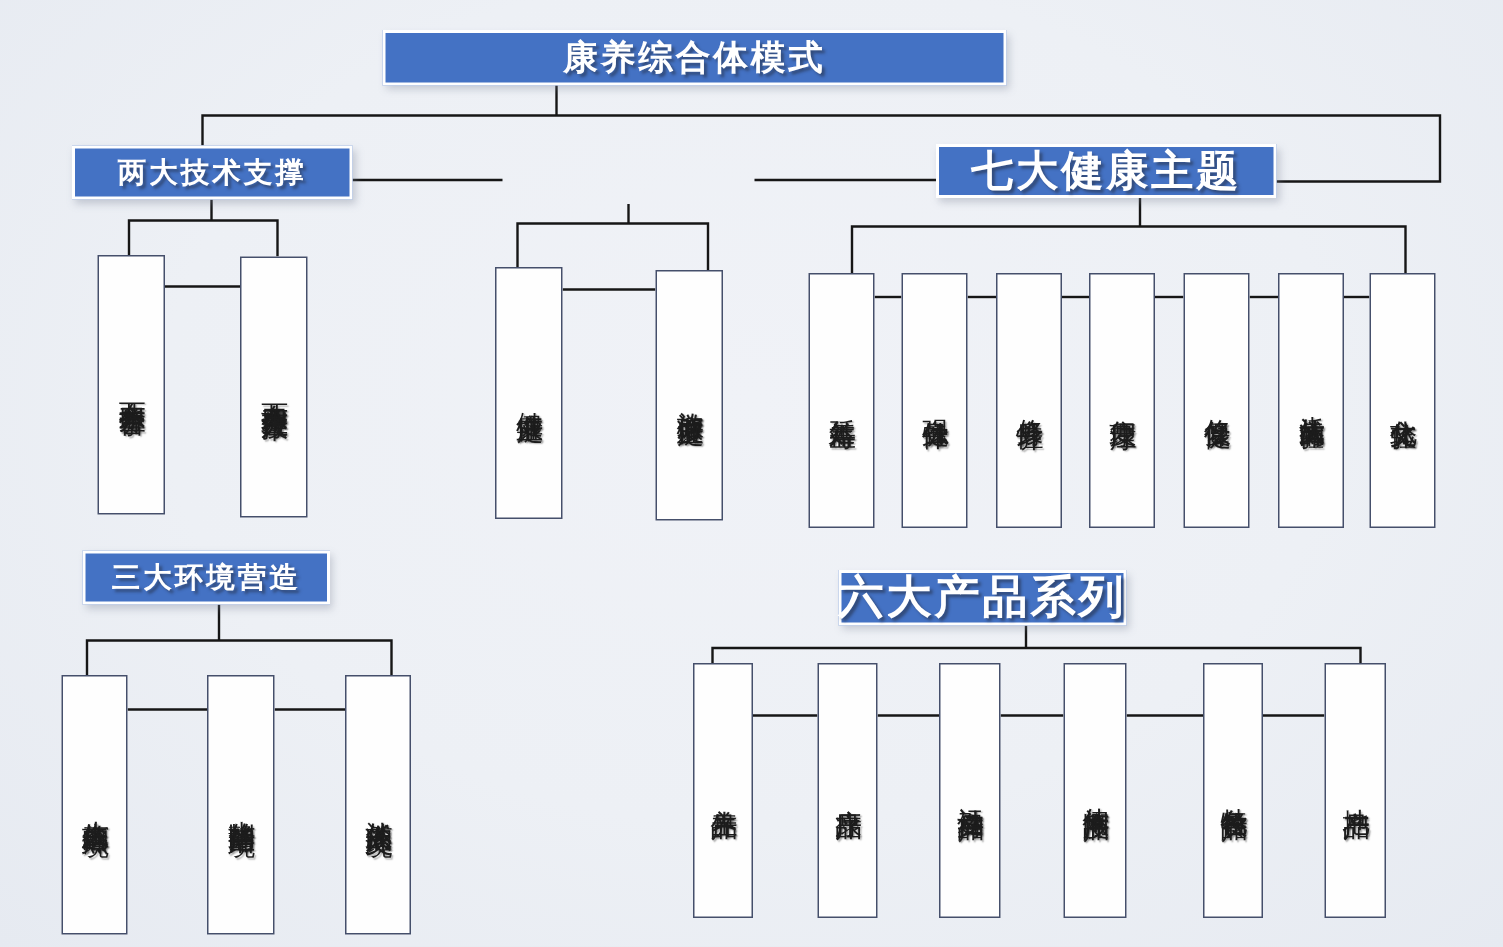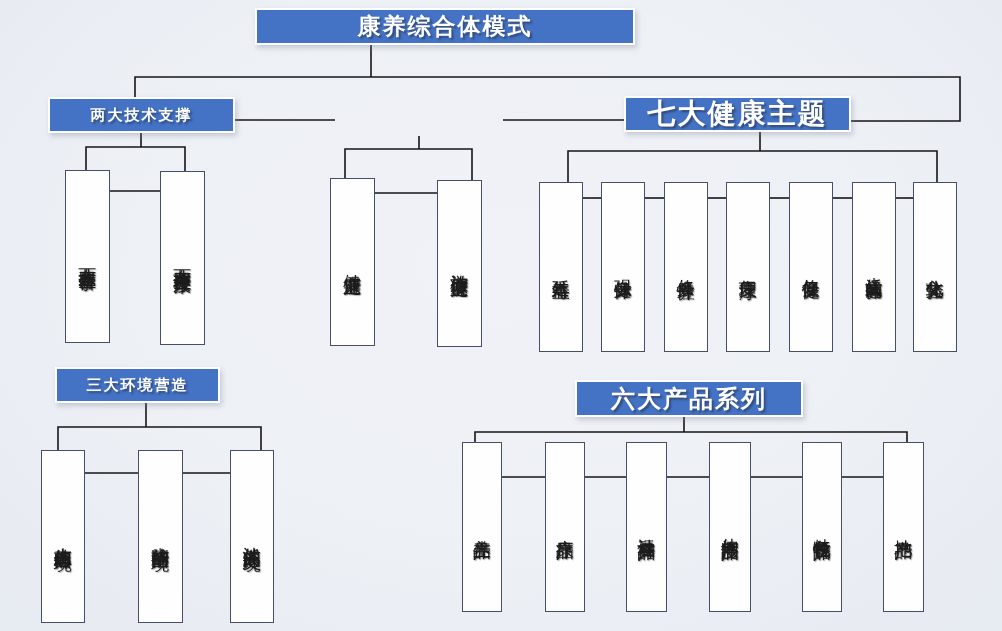--- a/index.html
+++ b/index.html
@@ -15,21 +15,21 @@
   }
   .lines{position:absolute;left:0;top:0;width:1002px;height:631px;}
   .lines path{fill:none;stroke:#161616;stroke-width:1.6;}
   .hdr{
     position:absolute;
     box-sizing:border-box;
     background:#4472c4;
     border:2px solid #ffffff;
     color:#ffffff;
     font-weight:700;
-    font-size:15px;
+    font-size:19px;
     letter-spacing:2px;
     display:flex;align-items:center;justify-content:center;
     text-shadow:2px 2px 2px rgba(35,42,60,0.55);
     box-shadow:2px 3px 5px rgba(120,130,150,0.35);
     white-space:nowrap;
   }
   .hdr.root{font-size:23px;}
   .node{
     position:absolute;
     box-sizing:border-box;
@@ -81,26 +81,26 @@
 
     <path d="M684 417 V432"></path>
     <path d="M475 442 V432 H907 V442"></path>
     <path d="M502 477 H545"></path>
     <path d="M585 477 H626"></path>
     <path d="M667 477 H709"></path>
     <path d="M751 477 H802"></path>
     <path d="M842 477 H883"></path>
   </svg>
 
-  <div class="hdr root" style="left:255px;top:8px;width:380px;height:37px">康养综合体模式</div>
+  <div class="hdr root" style="left:255px;top:20px;width:416px;height:37px">康养综合体模式</div>
 
   <div class="hdr" style="left:48px;top:97px;width:187px;height:36px">两大技术支撑</div>
   <div class="hdr" style="left:624px;top:96px;width:227px;height:36px;font-size:28px">七大健康主题</div>
   <div class="hdr" style="left:55px;top:367px;width:165px;height:36px">三大环境营造</div>
-  <div class="hdr" style="left:575px;top:380px;width:228px;height:37px;font-size:24px">六大产品系列</div>
+  <div class="hdr" style="left:559px;top:380px;width:192px;height:37px;font-size:30px">六大产品系列</div>
 
   <div class="node" style="left:65px;top:170px;width:45px;height:173px">东西方养生哲学</div>
   <div class="node" style="left:160px;top:171px;width:45px;height:174px">东西方养生理疗技术</div>
 
   <div class="node" style="left:330px;top:178px;width:45px;height:168px">健康产业链</div>
   <div class="node" style="left:437px;top:180px;width:45px;height:167px">旅游度假产业链</div>
 
   <div class="node" style="left:539px;top:182px;width:44px;height:170px">延年益寿</div>
   <div class="node" style="left:601px;top:182px;width:44px;height:170px">强身健体</div>
   <div class="node" style="left:664px;top:182px;width:44px;height:170px">修身养性</div>

